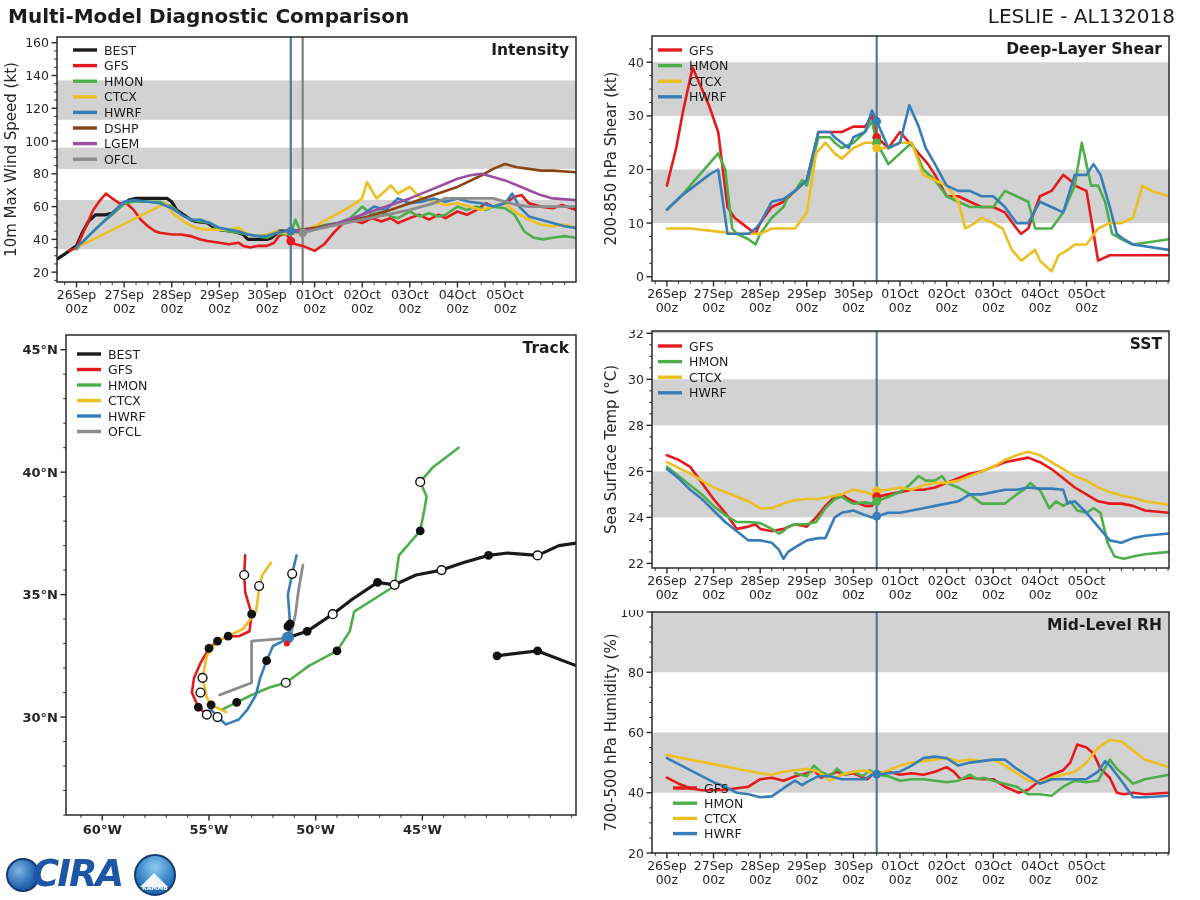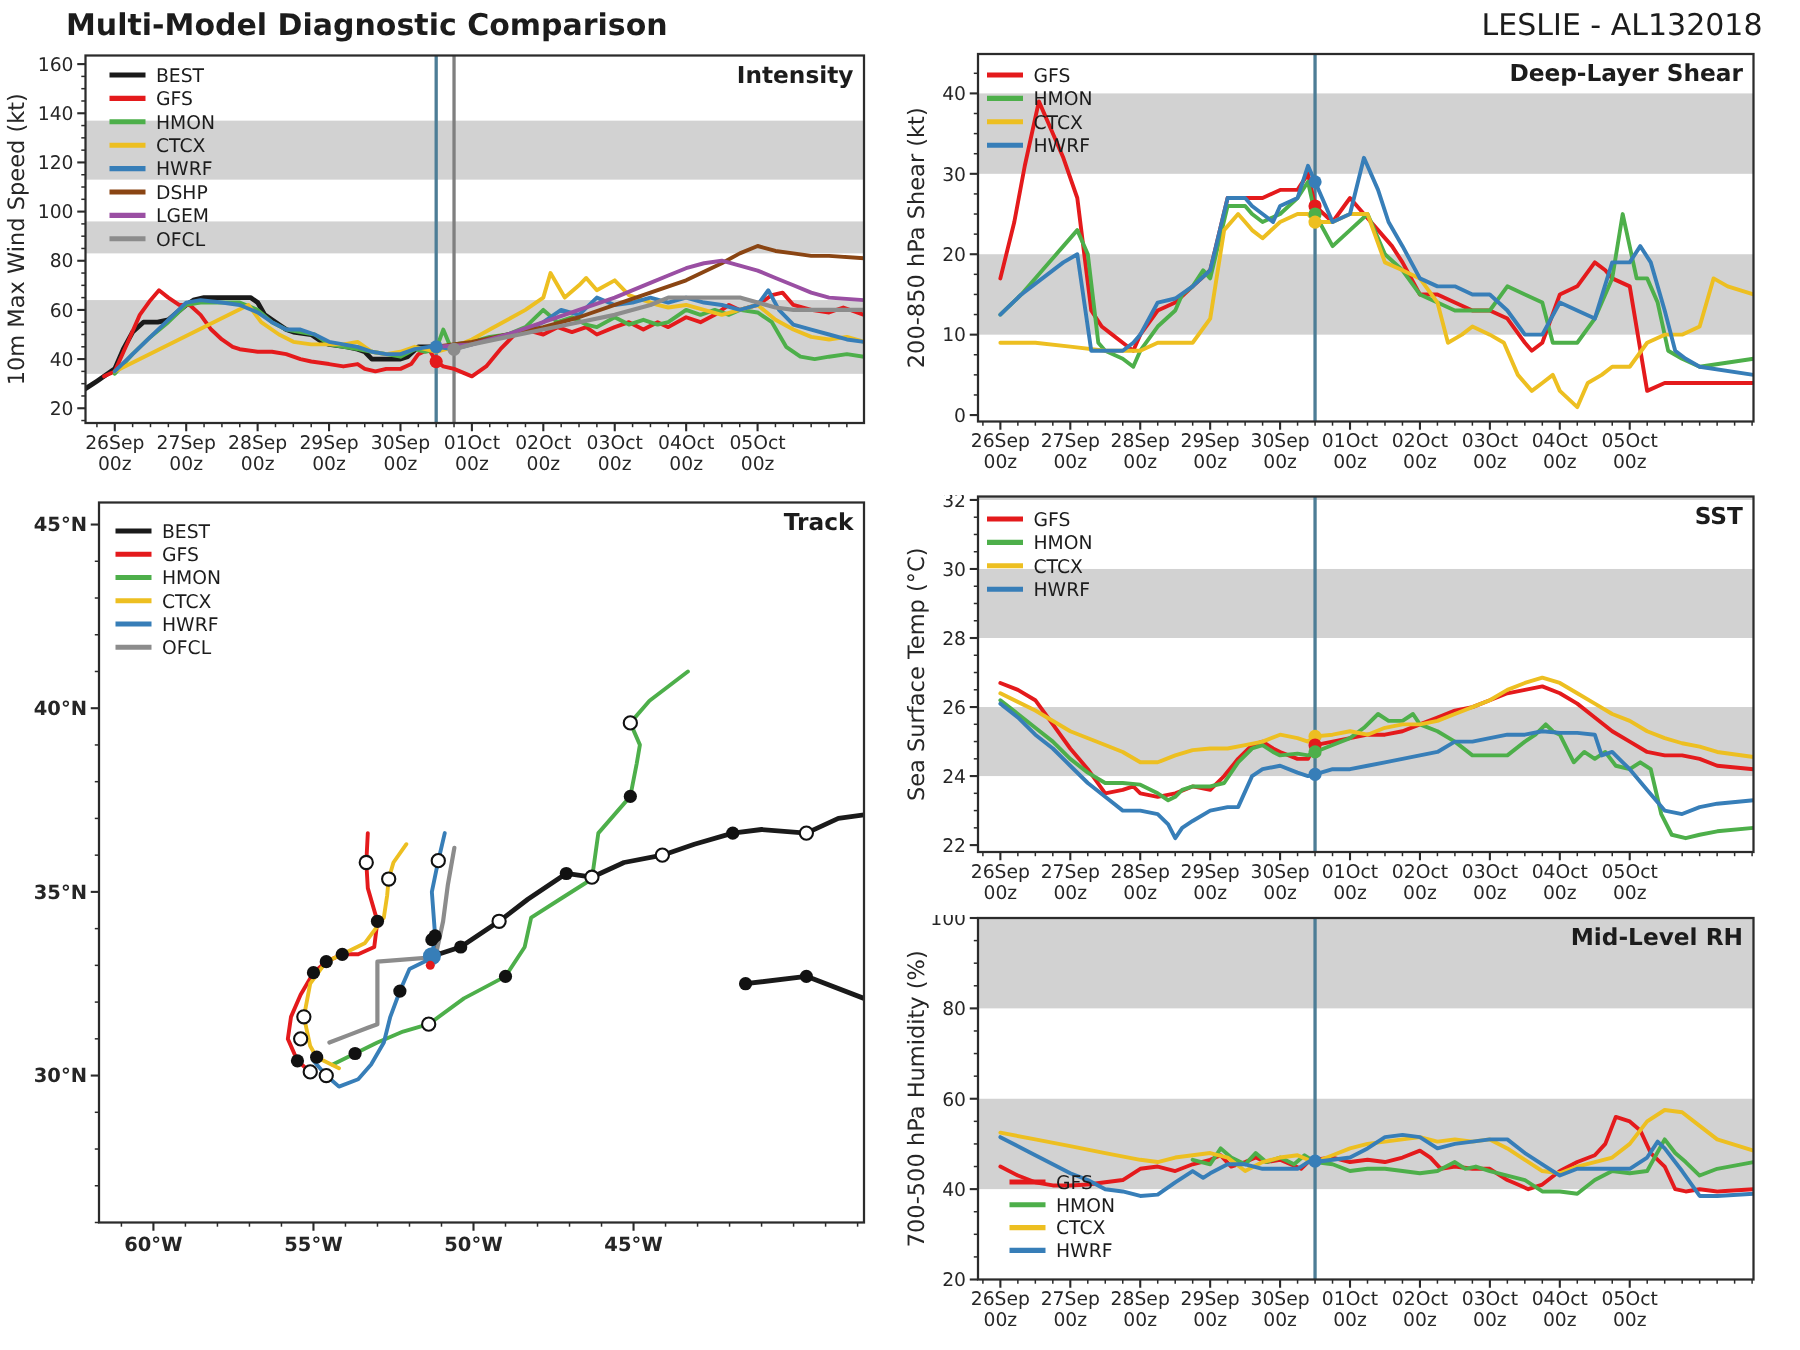--- a/index.html
+++ b/index.html
@@ -1,18 +1,18 @@
 <!DOCTYPE html>
 <html><head>
 <meta charset="utf-8">
 <style>
   html,body{margin:0;padding:0;background:#ffffff;}
   #page{position:relative;width:1200px;height:900px;background:#ffffff;overflow:hidden;
         font-family:"DejaVu Sans","Liberation Sans",sans-serif;}
-  .main-title{position:absolute;left:8px;top:4px;font-size:20px;font-weight:bold;color:#1c1c1c;margin-left:36px;}
+  .main-title{position:absolute;left:8px;top:4px;font-size:20px;font-weight:bold;color:#1c1c1c;}
   .storm-title{position:absolute;right:25px;top:4px;font-size:20px;font-weight:normal;color:#1c1c1c;}
   .panel{position:absolute;}
   svg text{font-family:"DejaVu Sans","Liberation Sans",sans-serif;}
   #logo{position:absolute;left:6px;top:852px;width:190px;height:46px;}
   .cira-text{position:absolute;left:26px;top:0px;font-size:37px;font-weight:bold;
              color:#1d56a5;letter-spacing:-2px;font-style:italic;line-height:44px;}
   .cira-globe{position:absolute;left:0px;top:6px;width:34px;height:34px;border-radius:50%;
               background:radial-gradient(circle at 35% 35%, #7db4e0 0%, #2b6cb5 55%, #123a77 100%);
               border:2px solid #123a77;box-sizing:border-box;}
   .rammb-badge{position:absolute;left:128px;top:2px;width:42px;height:42px;border-radius:50%;
@@ -642,13 +642,21 @@
         <line x1="73" x2="97" y1="178" y2="178" stroke="#e41a1c" stroke-width="3.4"></line>
         <text x="104" y="182.5" font-size="12.5px" fill="#1c1c1c">GFS</text>
         <line x1="73" x2="97" y1="193.2" y2="193.2" stroke="#4daf4a" stroke-width="3.4"></line>
         <text x="104" y="197.7" font-size="12.5px" fill="#1c1c1c">HMON</text>
         <line x1="73" x2="97" y1="208.4" y2="208.4" stroke="#edbf21" stroke-width="3.4"></line>
         <text x="104" y="212.9" font-size="12.5px" fill="#1c1c1c">CTCX</text>
         <line x1="73" x2="97" y1="223.6" y2="223.6" stroke="#377eb8" stroke-width="3.4"></line>
         <text x="104" y="228.1" font-size="12.5px" fill="#1c1c1c">HWRF</text>
       </svg></div>
 
+  <div id="logo">
+    <div class="cira-globe"></div>
+    <div class="cira-text">CIRA</div>
+    <div class="rammb-badge">
+      <div class="rammb-mtn"></div>
+      <div class="rammb-label">RAMMB</div>
+    </div>
+  </div>
 </div>
 
 </body></html>

